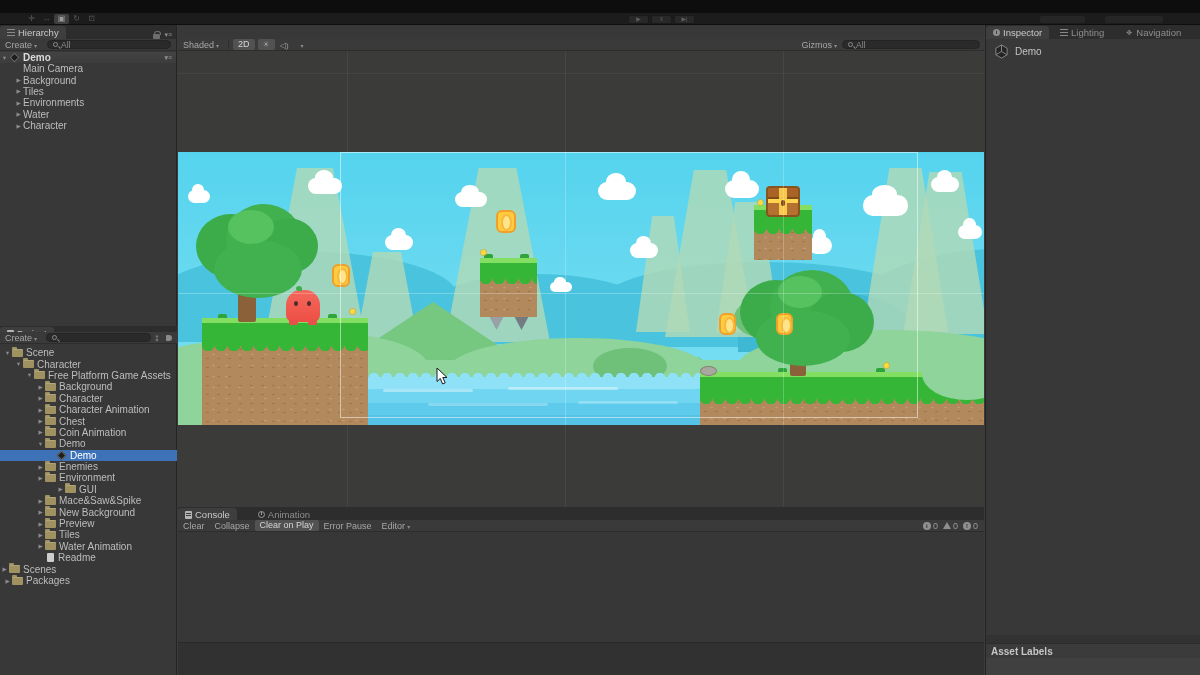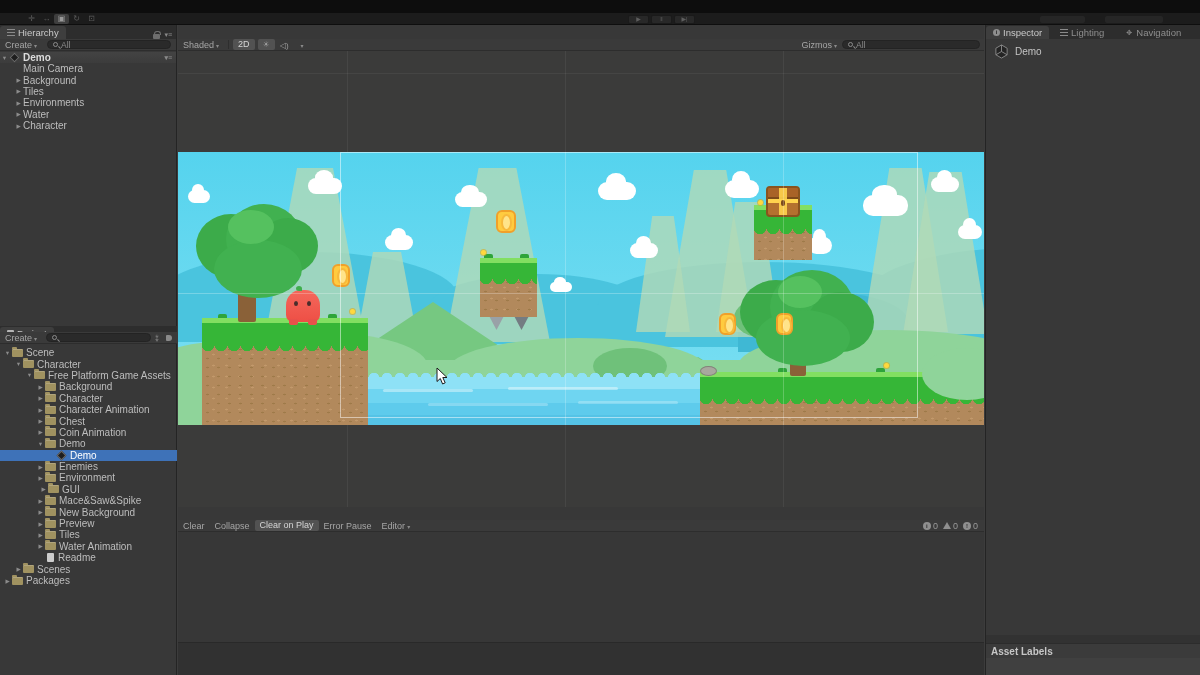--- a/index.html
+++ b/index.html
@@ -325,21 +325,21 @@
         <div class="trow" style="padding-left: 36px;">
           <span class="arr">▶</span>
           <span class="f-folder"></span>
           <span class="lbl">Enemies</span>
         </div>
         <div class="trow" style="padding-left: 36px;">
           <span class="arr">▶</span>
           <span class="f-folder"></span>
           <span class="lbl">Environment</span>
         </div>
-        <div class="trow" style="padding-left: 39px;">
+        <div class="trow" style="padding-left: 56px;">
           <span class="arr">▶</span>
           <span class="f-folder"></span>
           <span class="lbl">GUI</span>
         </div>
         <div class="trow" style="padding-left: 36px;">
           <span class="arr">▶</span>
           <span class="f-folder"></span>
           <span class="lbl">Mace&amp;Saw&amp;Spike</span>
         </div>
         <div class="trow" style="padding-left: 36px;">
@@ -360,21 +360,21 @@
         <div class="trow" style="padding-left: 36px;">
           <span class="arr">▶</span>
           <span class="f-folder"></span>
           <span class="lbl">Water Animation</span>
         </div>
         <div class="trow" style="padding-left: 36px;">
           <span class="arr"></span>
           <span class="f-file"></span>
           <span class="lbl">Readme</span>
         </div>
-        <div class="trow" style="padding-left: 14px;">
+        <div class="trow" style="">
           <span class="arr">▶</span>
           <span class="f-folder"></span>
           <span class="lbl">Scenes</span>
         </div>
         <div class="trow" style="padding-left: 3px;">
           <span class="arr">▶</span>
           <span class="f-folder"></span>
           <span class="lbl">Packages</span>
         </div>
       </div>
@@ -534,20 +534,30 @@
       <div class="ggridv" style="left:605px"></div>
       <div class="ggridh" style="top:141px"></div>
       <div id="cam-rect"></div>
     </div>
 
     <svg id="cursor" viewBox="0 0 13 19">
       <path d="M1,1 L1,14.5 L4.3,11.5 L6.6,17 L9.2,15.8 L6.8,10.5 L11,10.5 Z" fill="#FFFFFF" stroke="#1A1A1A" stroke-width="1"></path>
     </svg>
   </div>
 
+  <div class="panel-tabbar" id="console-tabbar">
+    <div class="tab active">
+      <span class="i-page"></span>
+      <span>Console</span>
+    </div>
+    <div class="tab" style="margin-left:14px">
+      <span class="i-anim"></span>
+      <span>Animation</span>
+    </div>
+  </div>
   <div class="ptoolbar" id="console-toolbar">
     <span class="mini-btn">Clear</span>
     <span class="mini-btn">Collapse</span>
     <span class="mini-btn pressed">Clear on Play</span>
     <span class="mini-btn">Error Pause</span>
     <span class="mini-btn">
       <span>Editor</span><span class="caret">▾</span>
     </span>
     <div class="spacer"></div>
     <span class="cnt-ico">

